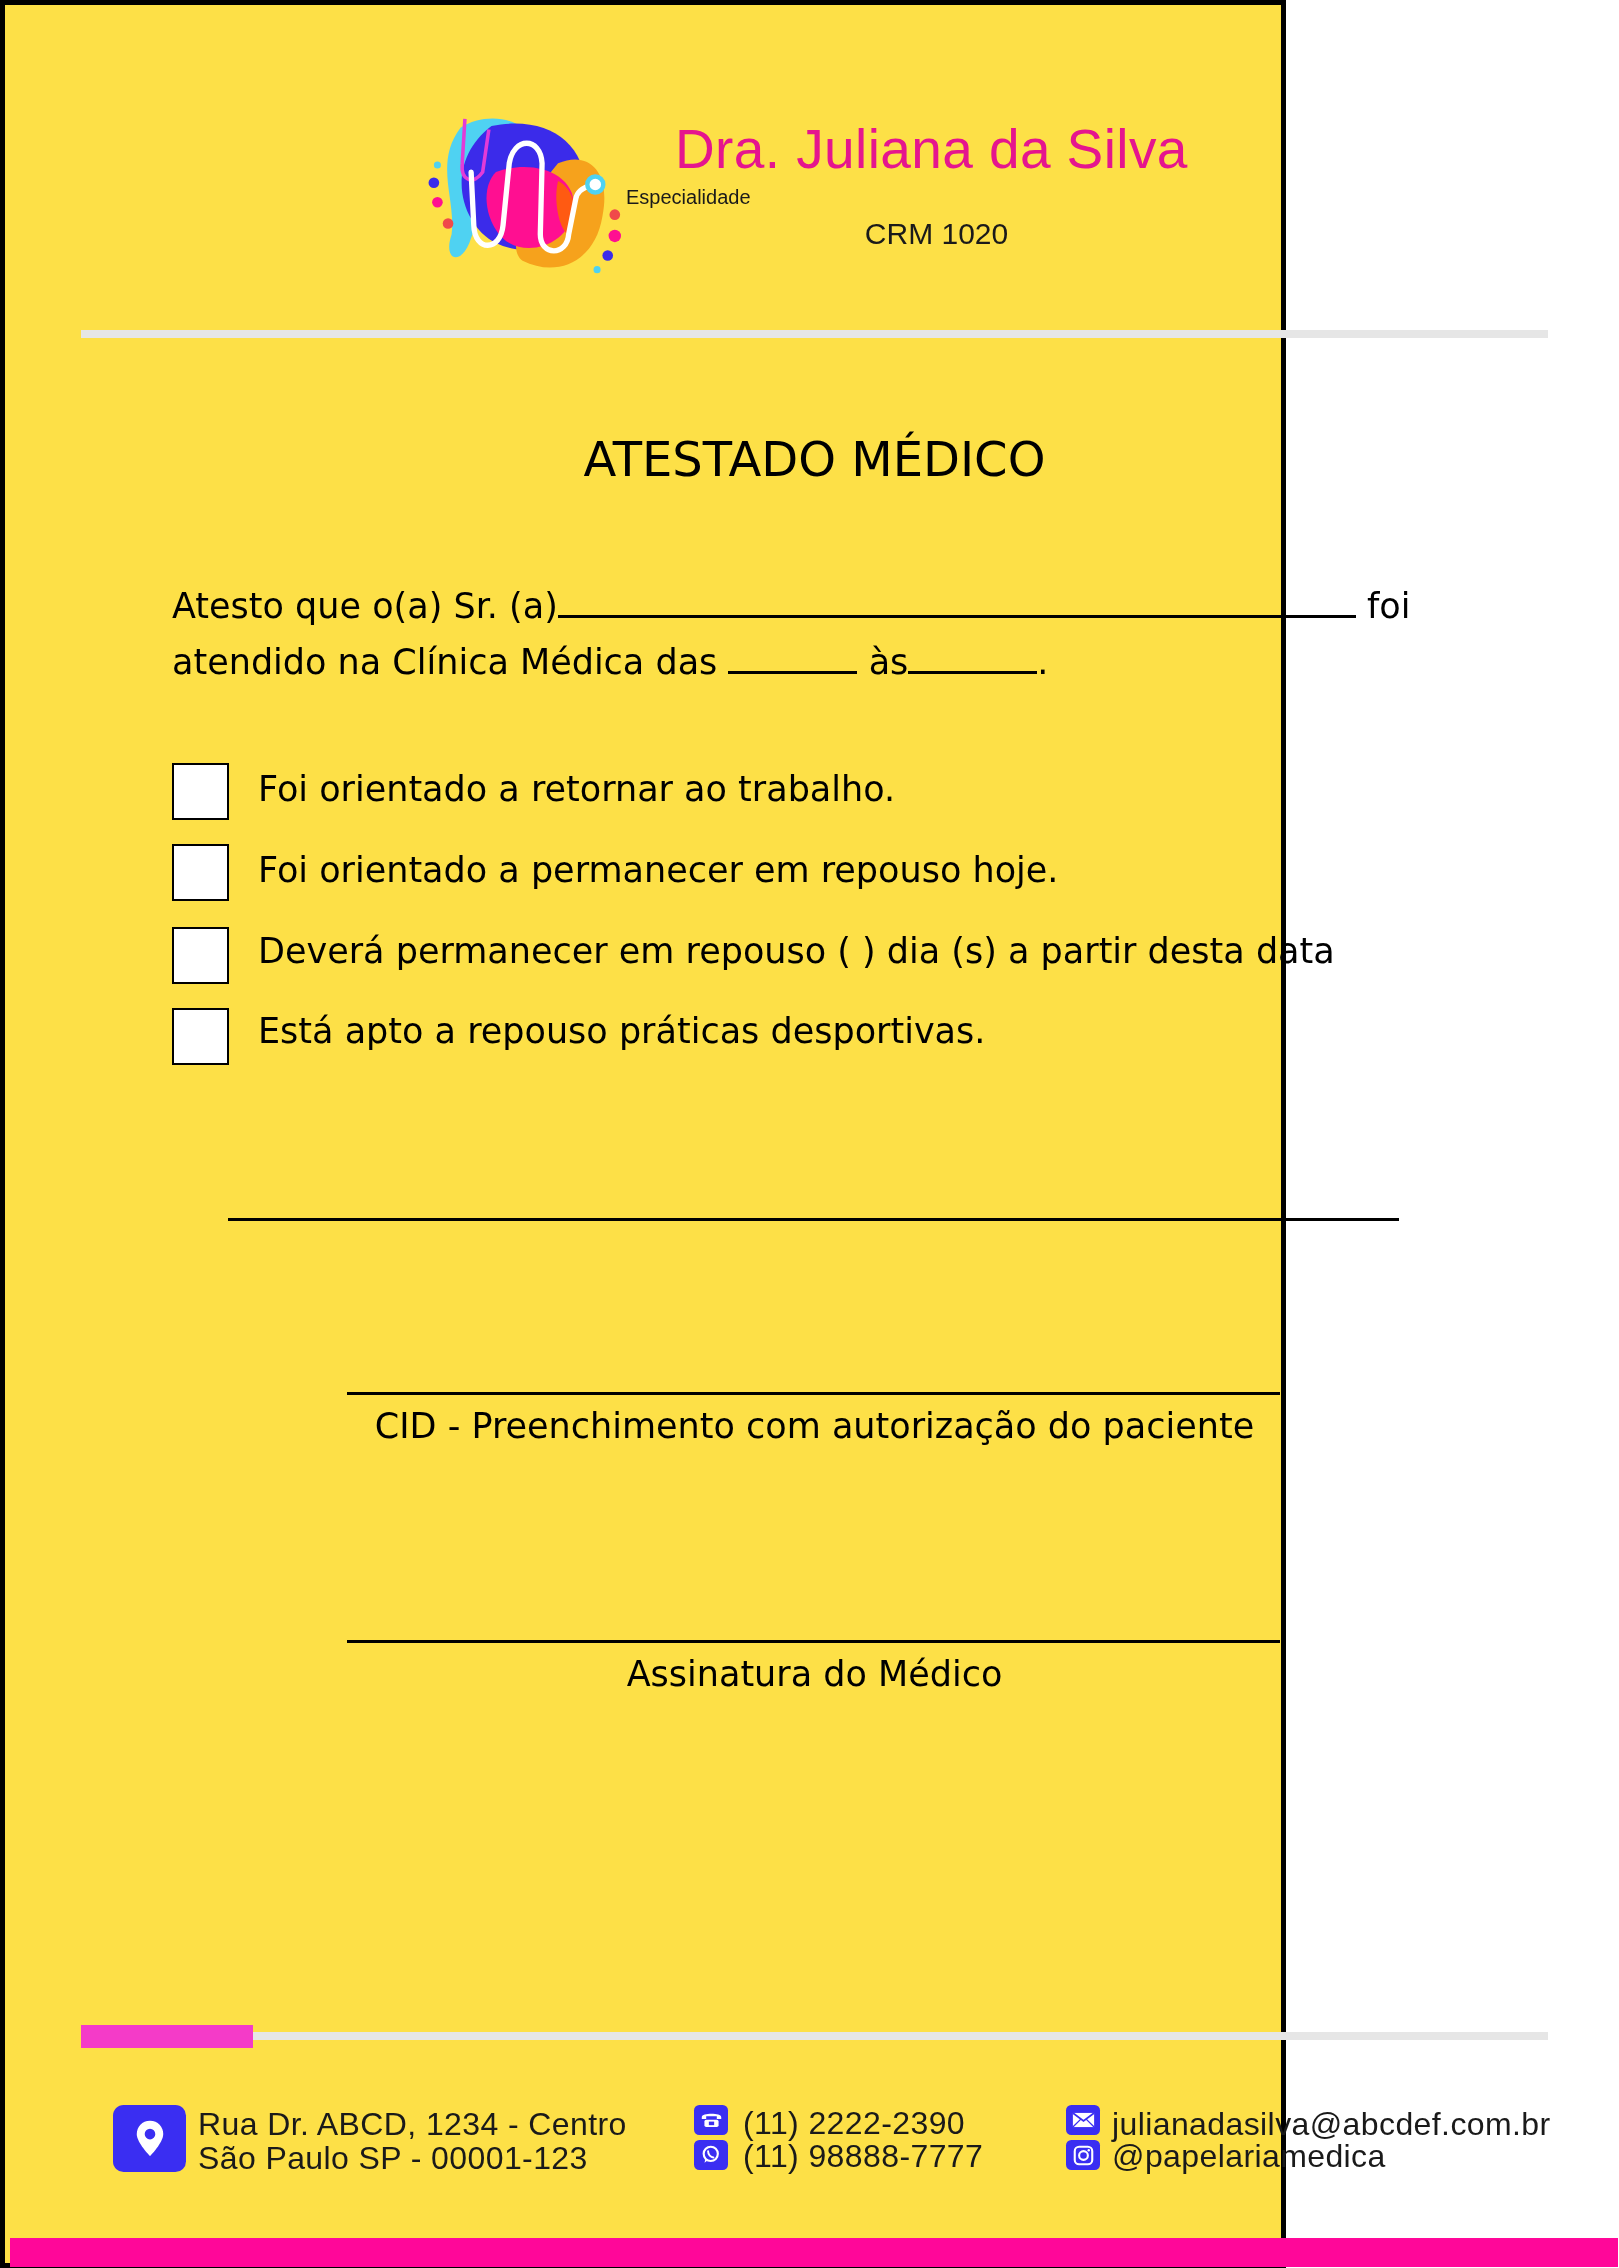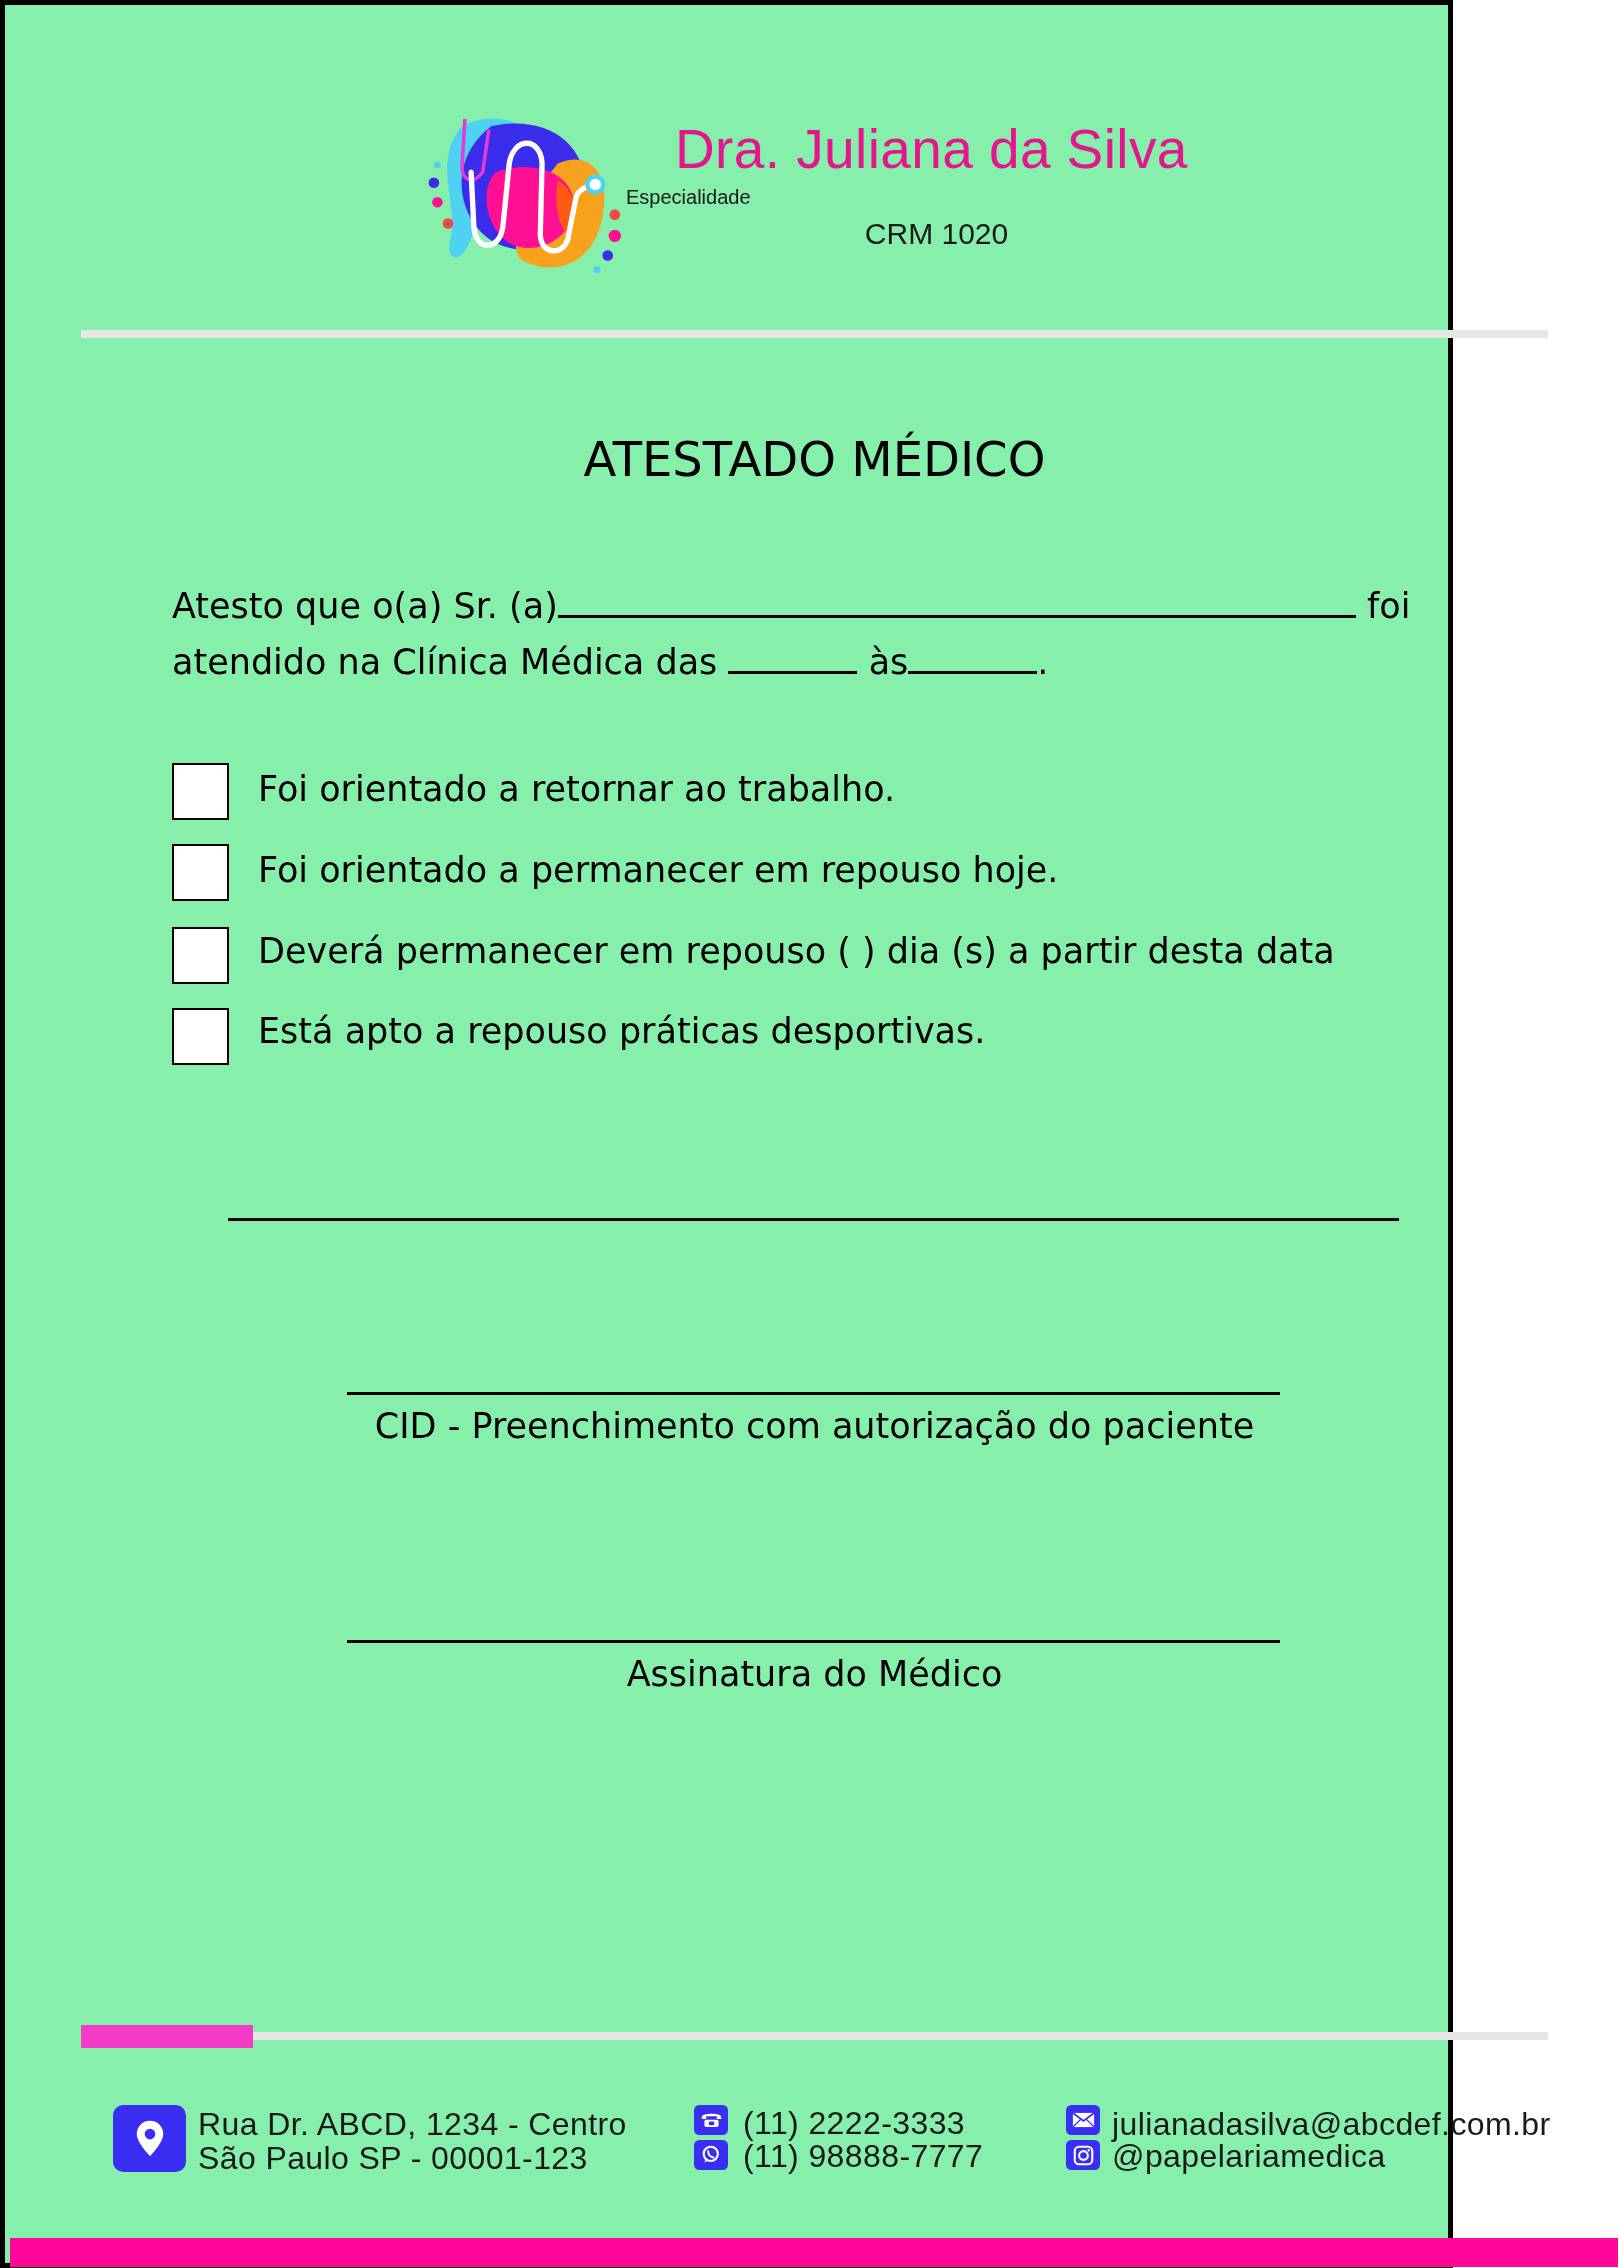--- a/index.html
+++ b/index.html
@@ -1,19 +1,19 @@
 <!DOCTYPE html>
 <html style="font-size:14px"><head>
 <meta charset="utf-8">
 <style>
   html, body { margin: 0; padding: 0; background: #ffffff; }
   body { width: 1619px; height: 2268px; position: relative; overflow: hidden; }
   .page {
-    position: absolute; left: 0; top: 0; width: 1453px; height: 2268px;
-    box-sizing: border-box; border: 5.3px solid #000; background: #86efac;
+    position: absolute; left: 0; top: 0; width: 1286px; height: 2268px;
+    box-sizing: border-box; border: 5.3px solid #000; background: #fde047;
   }
   .abs { position: absolute; }
   .dejavu { font-family: "DejaVu Sans", sans-serif; }
   .lib { font-family: "Liberation Sans", sans-serif; }
 
   
   .logo { left: 420px; top: 105px; width: 204px; height: 165px; }
   .doc-name { left: 670px; top: 112px; font-size: 55px; color: #e5158e; letter-spacing: 0.4px; white-space: nowrap; font-weight: 400; }
   .specialty { left: 621px; width: 621px; top: 181px; text-align: left; font-size: 20px; color: #1a1a1a; }
   .crm { left: 621px; width: 621px; top: 212px; text-align: center; font-size: 30px; color: #1a1a1a; }
@@ -118,21 +118,21 @@
   <div class="abs ftxt lib" style="left:193px; top:2101px;">Rua Dr. ABCD, 1234 - Centro</div>
   <div class="abs ftxt lib" style="left:193px; top:2135px;">São Paulo SP - 00001-123</div>
 
   <div class="abs icon-sm" style="left:689px; top:2100px;">
     <svg width="23" height="17.7" viewBox="0 0 26 20">
       <path d="M2 7 C2 2 24 2 24 7 L24 9 L19 9 L19 6 L7 6 L7 9 L2 9 Z" fill="#fff"></path>
       <rect x="5" y="10" width="16" height="8" rx="2" fill="#fff"></rect>
       <rect x="10" y="12" width="6" height="4" fill="#3a2ef2"></rect>
     </svg>
   </div>
-  <div class="abs ftxt lib" style="left:738px; top:2100px;">(11) 2222-3333</div>
+  <div class="abs ftxt lib" style="left:738px; top:2100px;">(11) 2222-2390</div>
 
   <div class="abs icon-sm" style="left:689px; top:2135px;">
     <svg width="19.5" height="19.5" viewBox="0 0 22 22">
       <circle cx="11" cy="10" r="8" fill="none" stroke="#fff" stroke-width="2.4"></circle>
       <path d="M4 20 L5 15 L8 17 Z" fill="#fff"></path>
       <path d="M8 7 C8 11 11 14 14 14" fill="none" stroke="#fff" stroke-width="2.2" stroke-linecap="round"></path>
     </svg>
   </div>
   <div class="abs ftxt lib" style="left:738px; top:2133px;">(11) 98888-7777</div>
 

